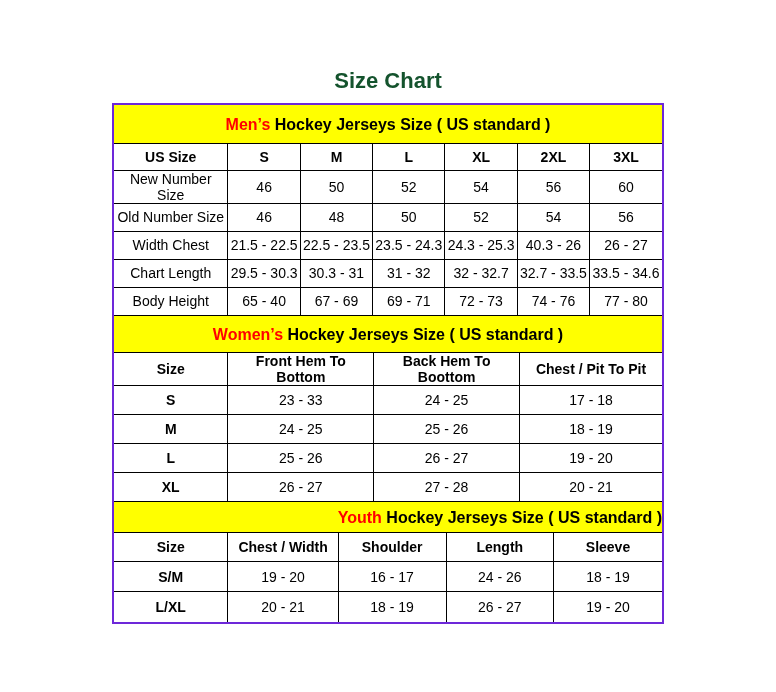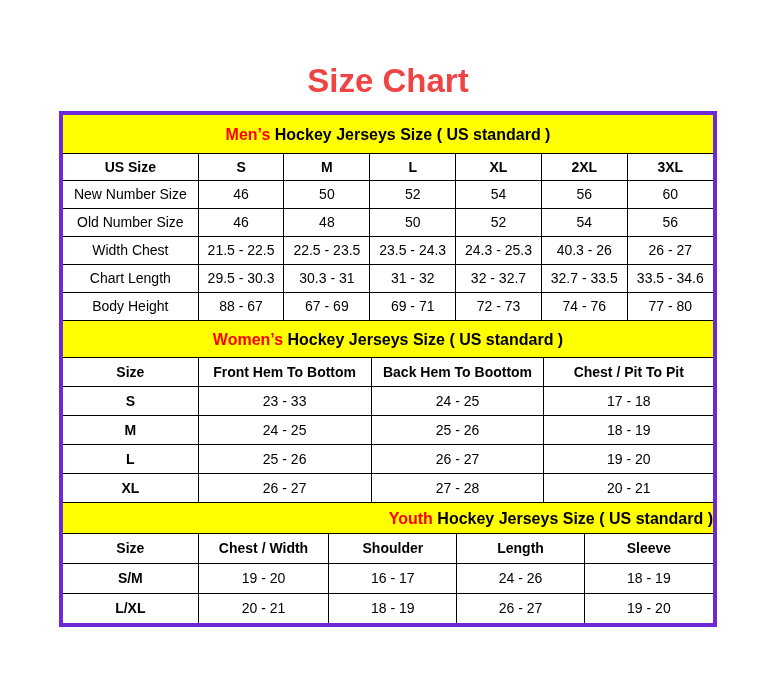--- a/index.html
+++ b/index.html
@@ -8,28 +8,28 @@
     width: 776px; height: 692px;
     background: #ffffff;
     color: #000000;
     font-family: "Liberation Sans", sans-serif;
     overflow: hidden;
   }
   .page-title {
     padding-top: 62px;
     text-align: center;
     font-weight: bold;
-    font-size: 33px;
+    font-size: 22px;
     line-height: 37px;
-    color: #ef4444;
+    color: #14532d;
   }
   .chart {
-    width: 658px;
-    margin: 12px auto 0 auto;
-    border: 4px solid #6d28d9;
+    width: 552px;
+    margin: 4px auto 0 auto;
+    border: 2px solid #6d28d9;
     background: #ffffff;
   }
   .band {
     background: #FFFF00;
     text-align: center;
     font-weight: bold;
     font-size: 16px;
     border-bottom: 1px solid #000000;
     white-space: pre;
   }
@@ -131,21 +131,21 @@
         <td>Chart Length</td>
         <td>29.5 - 30.3</td>
         <td>30.3 - 31</td>
         <td>31 - 32</td>
         <td>32 - 32.7</td>
         <td>32.7 - 33.5</td>
         <td>33.5 - 34.6</td>
       </tr>
       <tr>
         <td>Body Height</td>
-        <td>88 - 67</td>
+        <td>65 - 40</td>
         <td>67 - 69</td>
         <td>69 - 71</td>
         <td>72 - 73</td>
         <td>74 - 76</td>
         <td>77 - 80</td>
       </tr>
     </tbody>
       </table>
 
     <div class="band band-womens"><span class="red">Women’s</span><span> Hockey Jerseys Size ( US standard )</span></div>

